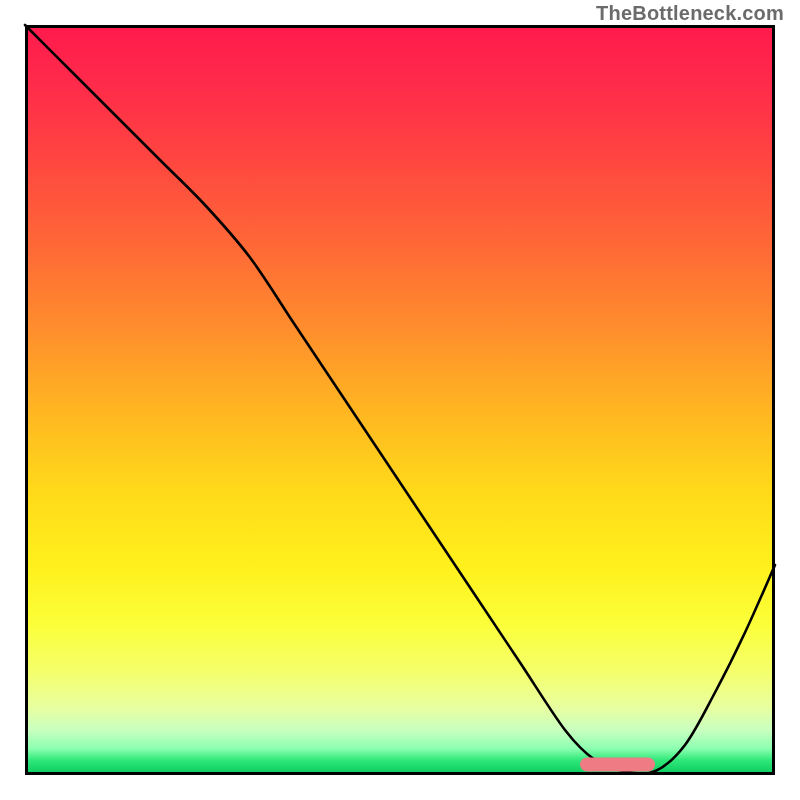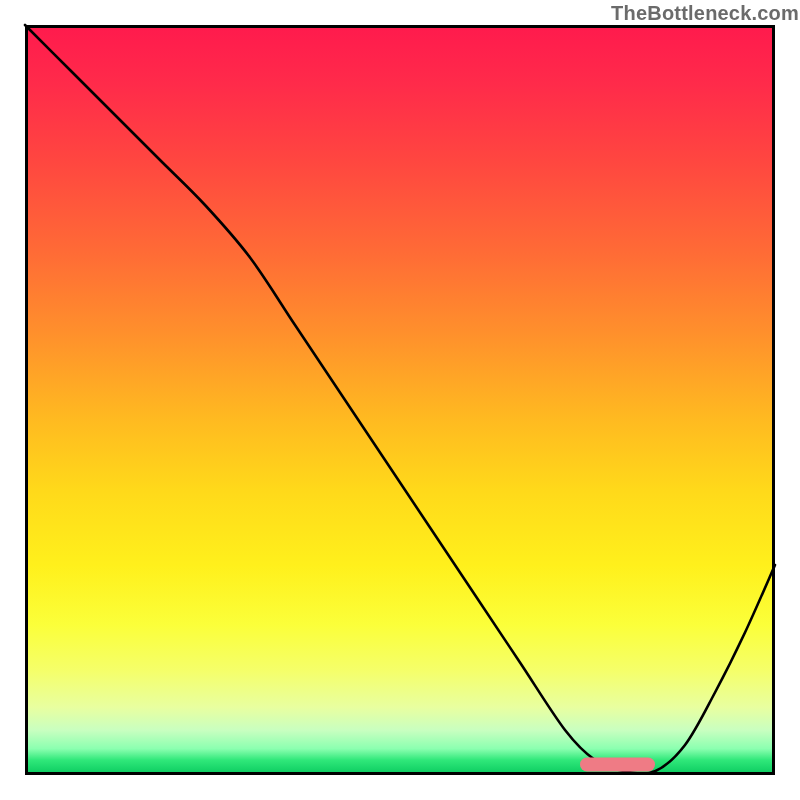--- a/index.html
+++ b/index.html
@@ -6,21 +6,21 @@
     margin: 0;
     padding: 0;
     width: 800px;
     height: 800px;
     background: #ffffff;
     font-family: Arial, Helvetica, sans-serif;
   }
   .watermark {
     position: absolute;
     top: 2px;
-    right: 1px;
+    right: 16px;
     font-size: 20px;
     font-weight: bold;
     color: #6b6b6b;
     letter-spacing: 0.2px;
     user-select: none;
     margin-left: 28px;
   }
   .plot-area {
     position: absolute;
     left: 25px;

